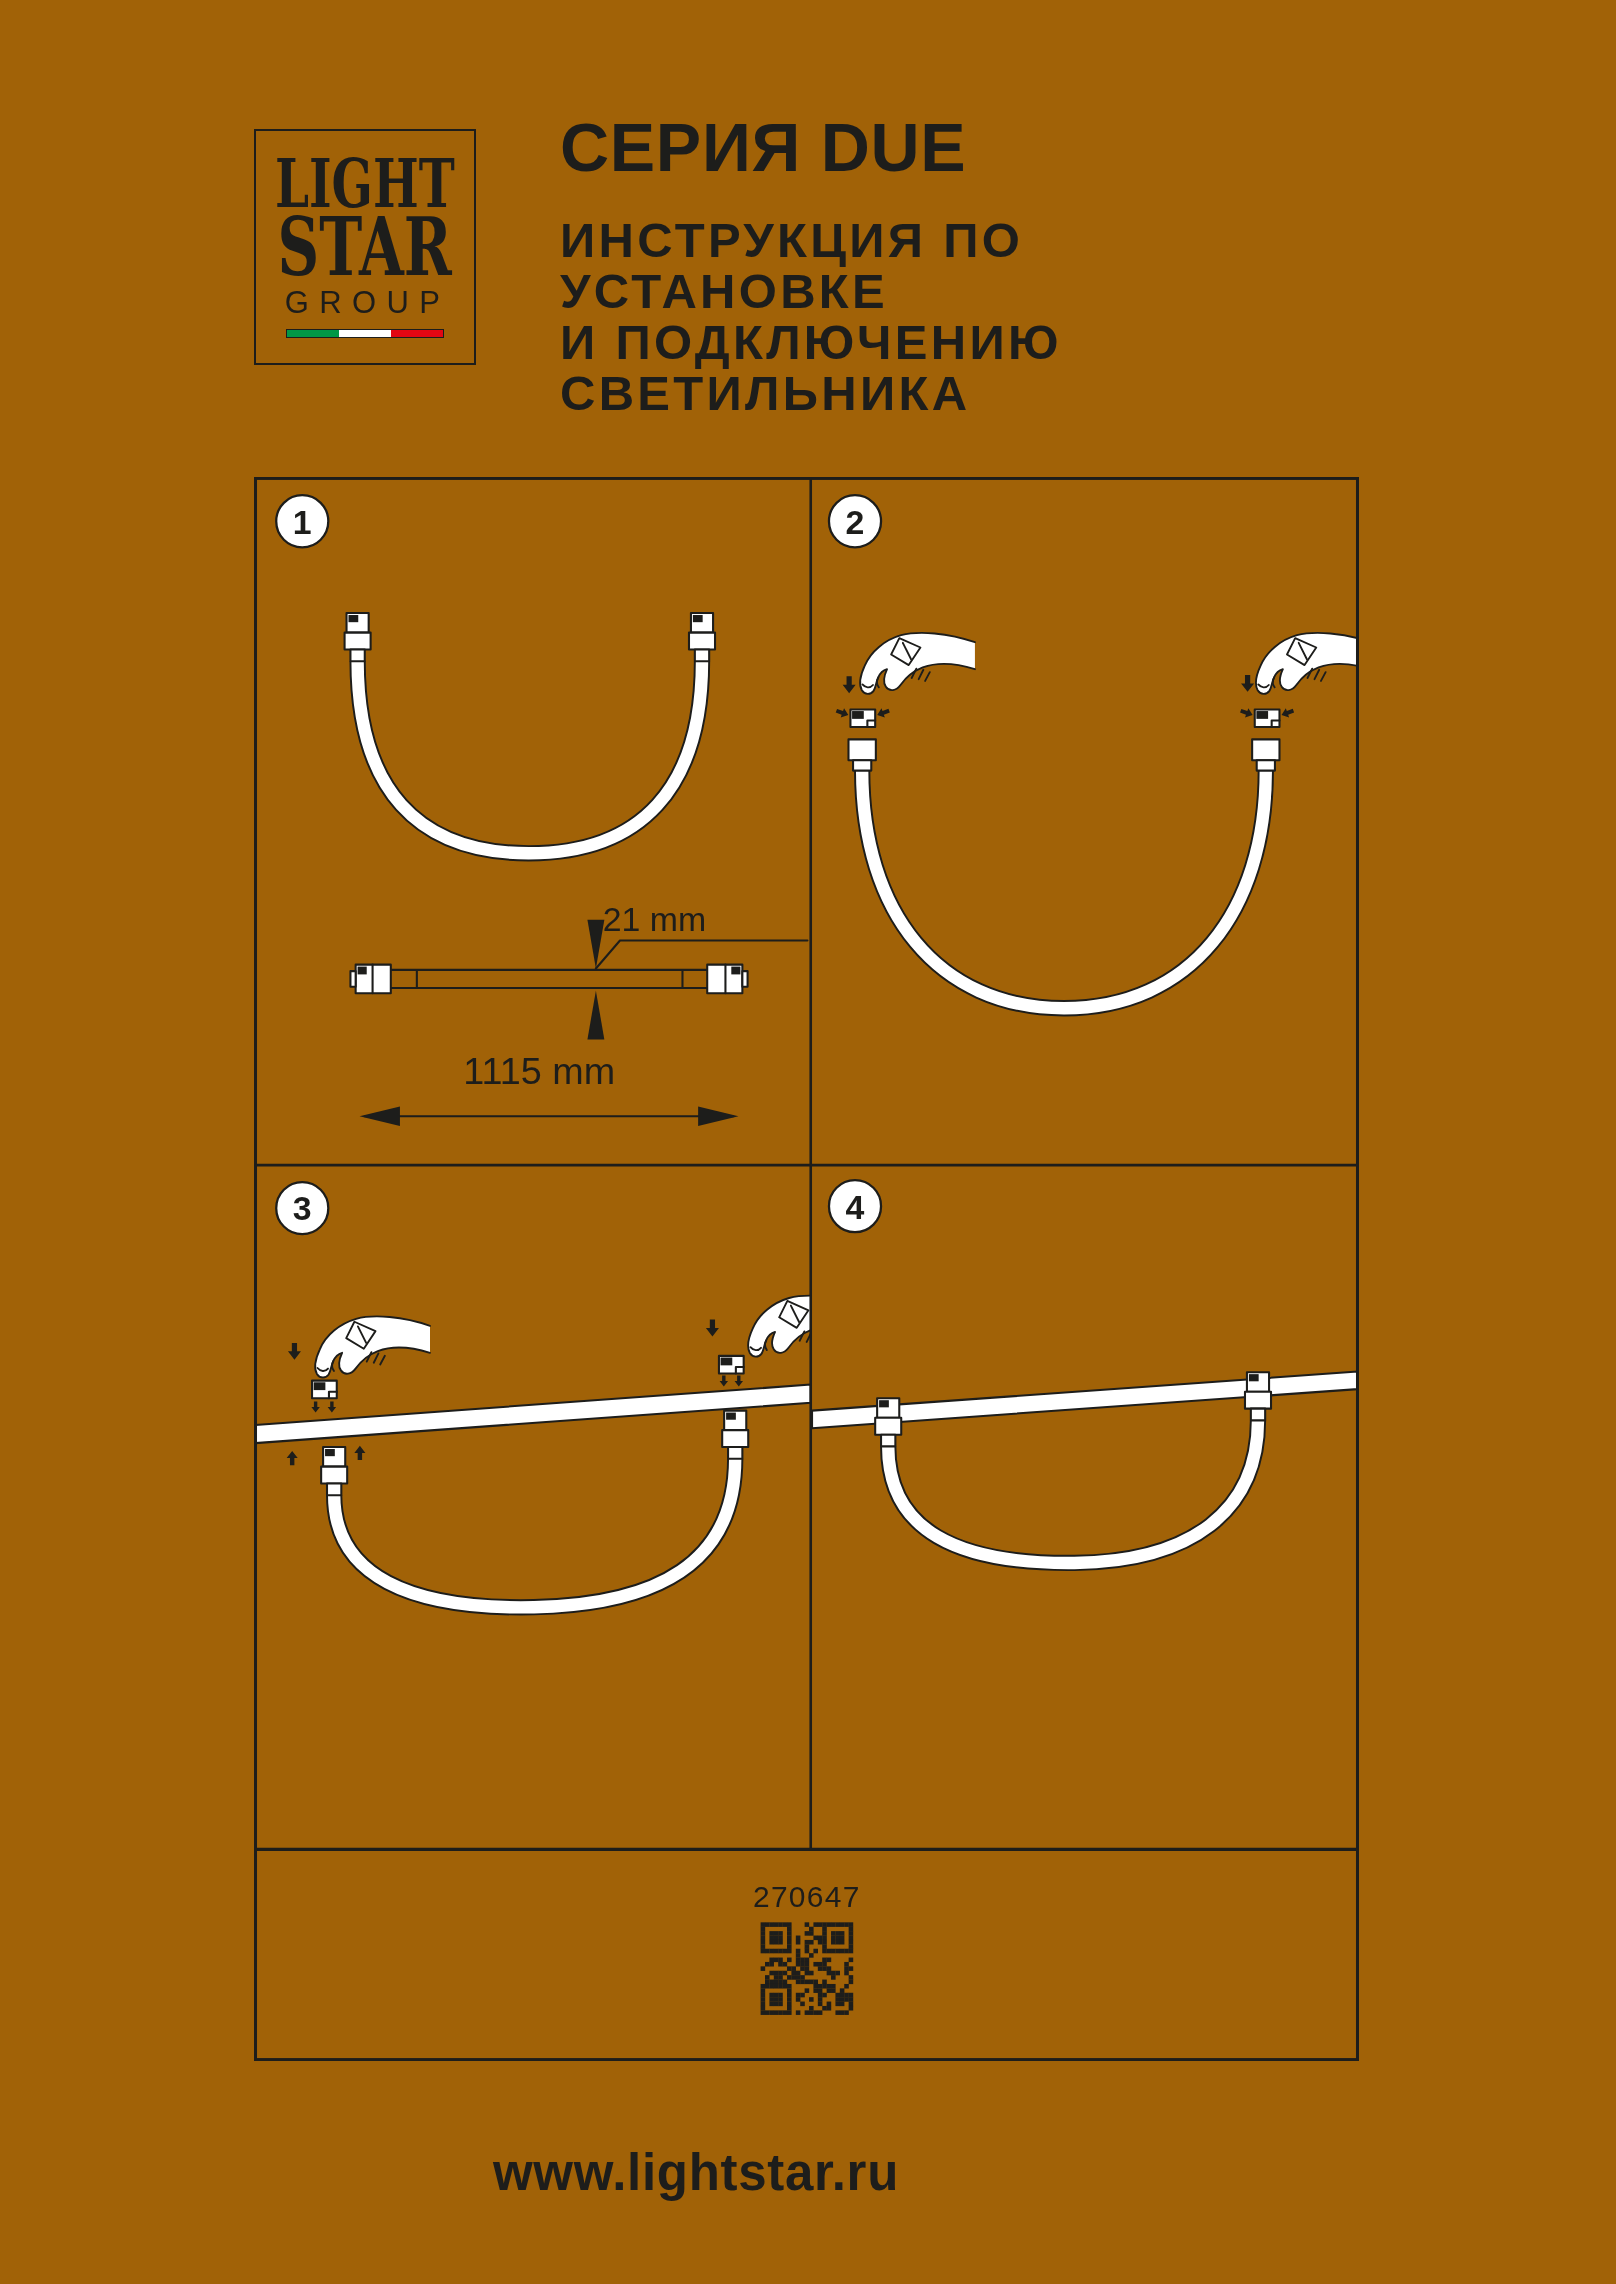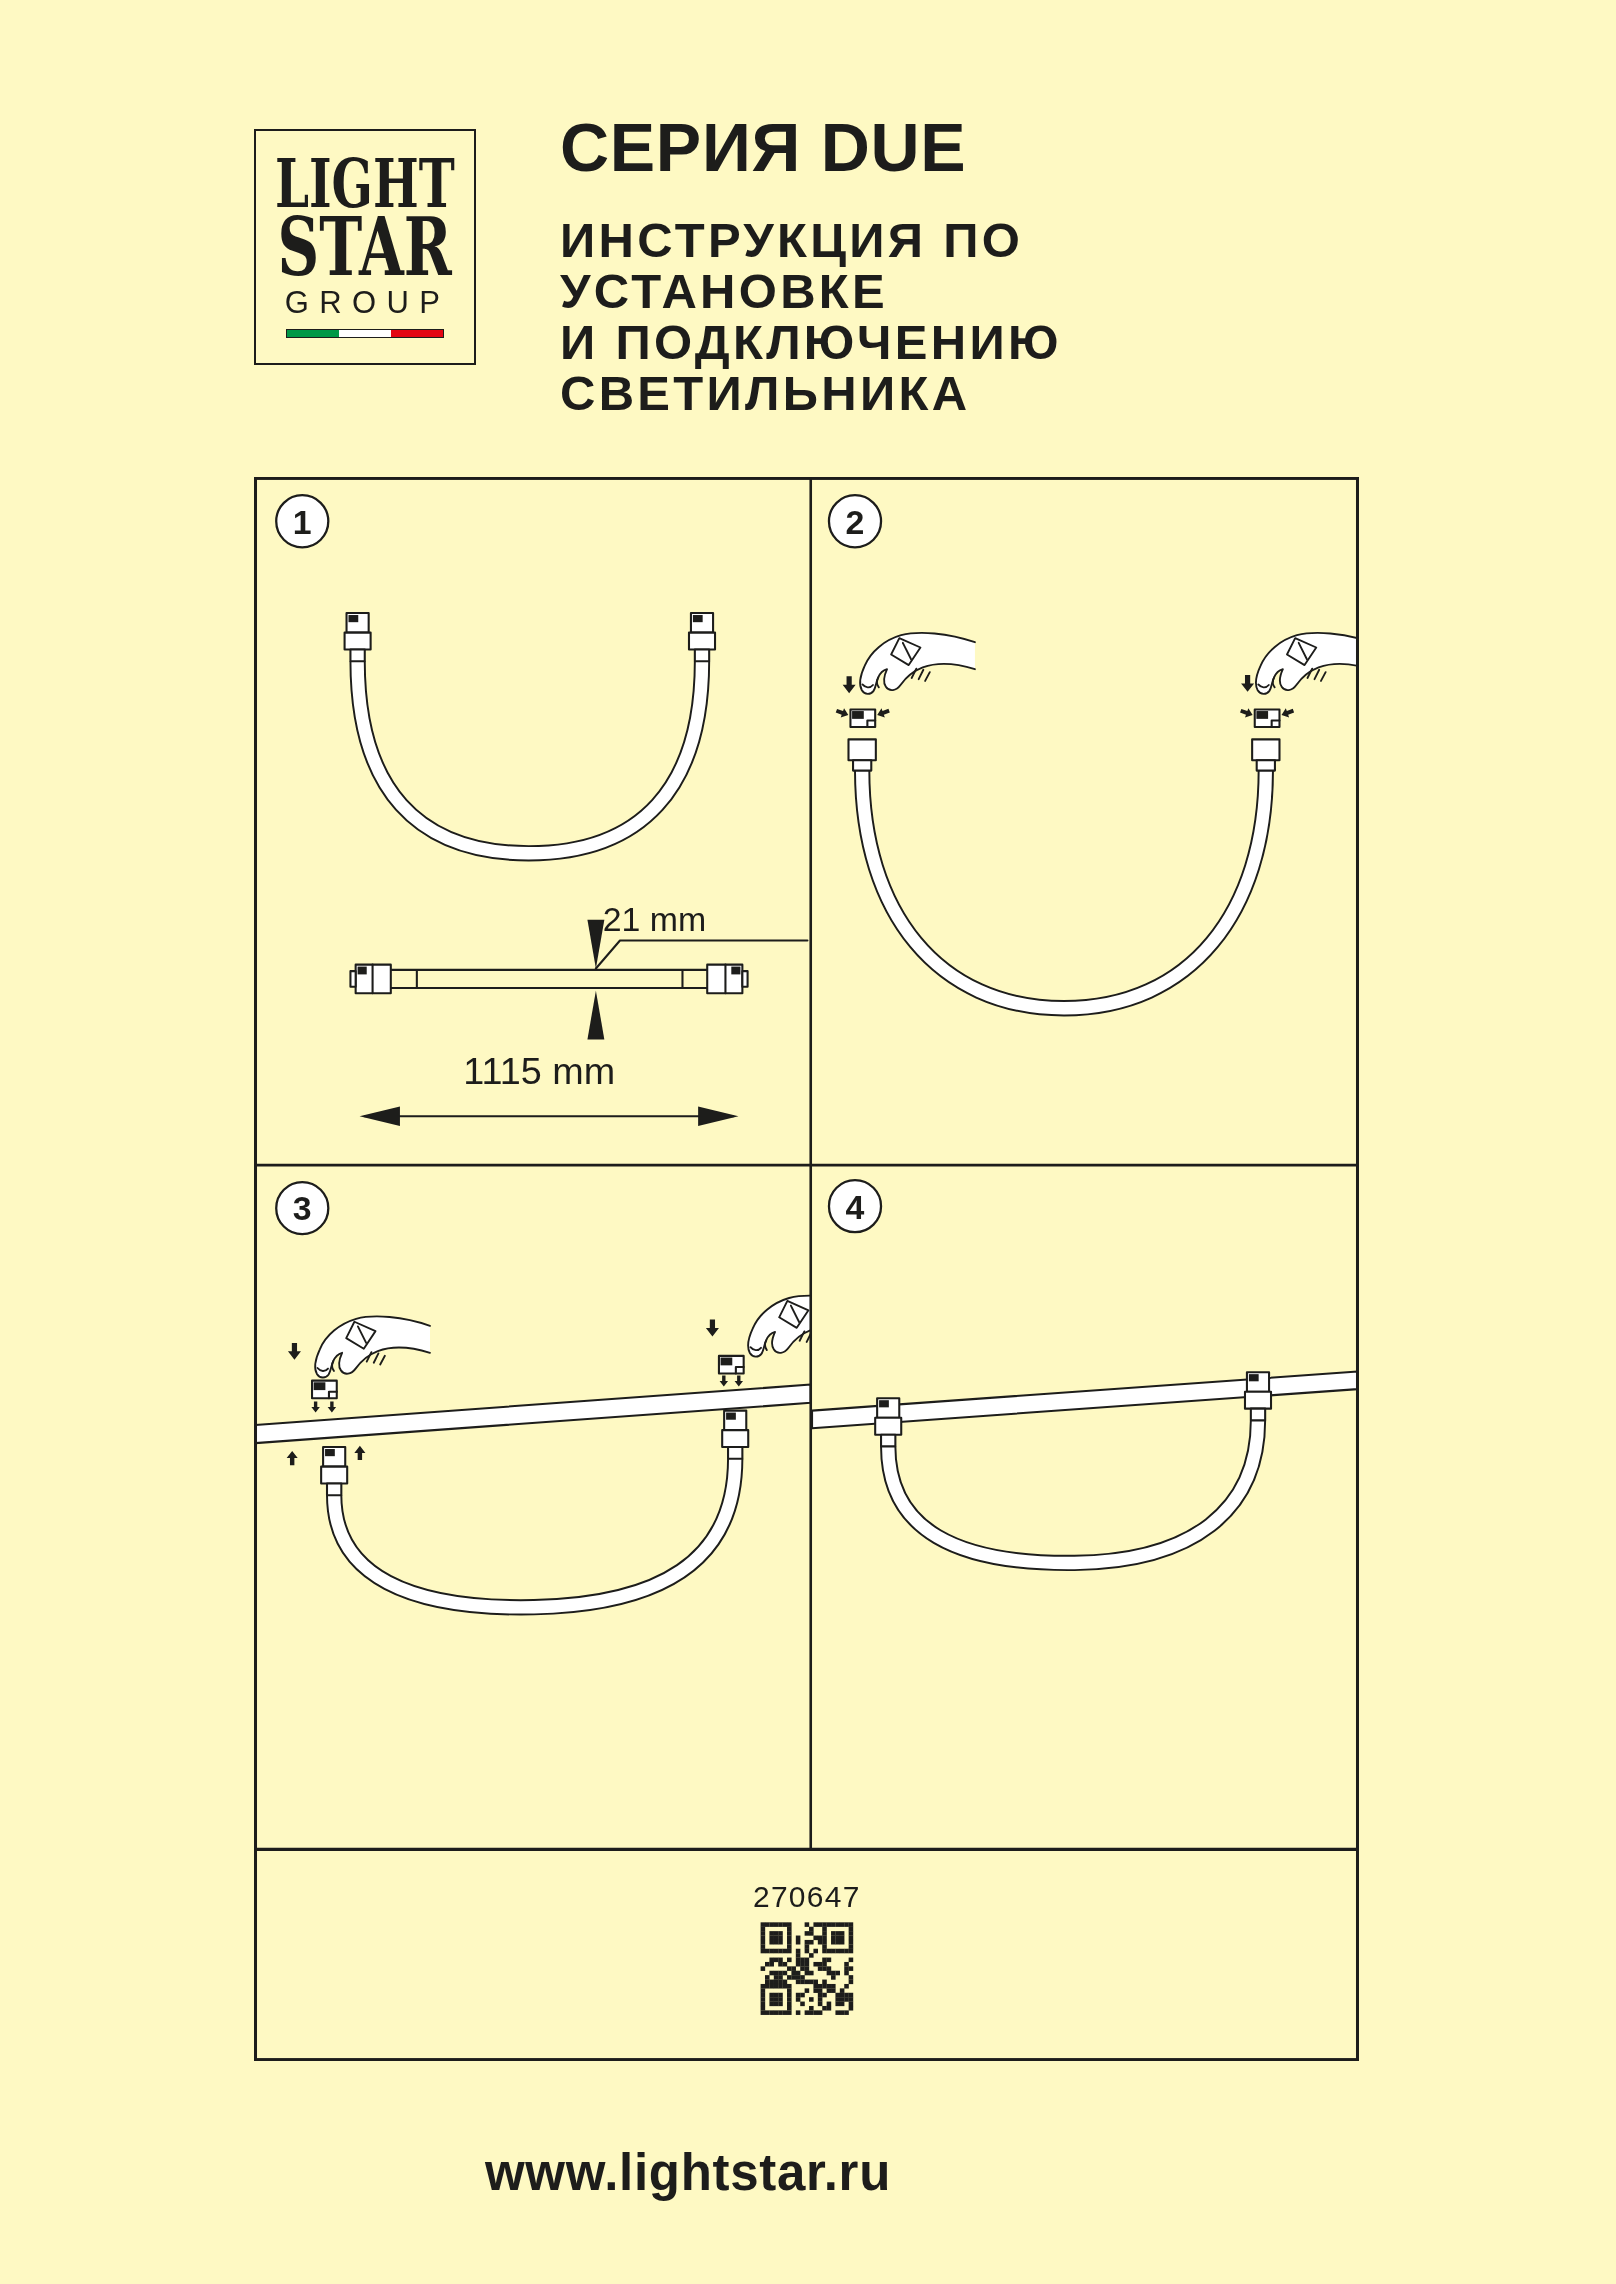--- a/index.html
+++ b/index.html
@@ -1,18 +1,18 @@
 <!DOCTYPE html>
 <html style="--ink: #1d1d1b; --flag-green: #009846; --flag-red: #e30613;font-size:10.4px"><head>
 <meta charset="utf-8">
 <style>
   :root { --ink:#1d1d1b; --flag-green:#009846; --flag-red:#e30613; }
   html,body { margin:0; padding:0; background:#888; }
   #page {
-    position:relative; width:1616px; height:2284px; background:#fef9c3;
+    position:relative; width:1616px; height:2284px; background:#a16207;
     font-family:"Liberation Sans", sans-serif; color:var(--ink); overflow:hidden;
   }
   
   .logo-box {
     position:absolute; left:254px; top:129px; width:222px; height:236px;
     border:2px solid var(--ink); box-sizing:border-box;
     display:flex; flex-direction:column; align-items:center;
   }
   .logo-light {
     margin-top:22px; font-family:"DejaVu Serif", serif; font-weight:700;
@@ -38,21 +38,21 @@
   
   .header-block {
     position:absolute; left:560px; top:112px; width:796px; text-align:left;
   }
   .header-title { font-size:68px; font-weight:700; line-height:1.05; letter-spacing:0.7px; }
   .header-instr {
     margin-top:32px; font-size:49px; font-weight:700; line-height:1.04; letter-spacing:3.3px;
   }
   
   .site-footer {
-    position:absolute; left:0; top:2143px; width:1376px; text-align:center;
+    position:absolute; left:8px; top:2143px; width:1376px; text-align:center;
     font-size:51px; font-weight:700; letter-spacing:0.7px;
   }
   
   svg.sheet { position:absolute; left:254px; top:477px; width:1105px; height:1584px; }
   svg.sheet { color:var(--ink); }
   svg text { font-family:"Liberation Sans", sans-serif; fill:var(--ink); }
   .ln   { stroke:currentColor; stroke-width:3.2; fill:none; stroke-linecap:round; stroke-linejoin:round; }
   .lnf  { stroke:currentColor; stroke-width:3.2; fill:#ffffff; stroke-linejoin:round; }
   .fillw{ fill:#ffffff; stroke:none; }
   .blk  { fill:currentColor; stroke:none; }

